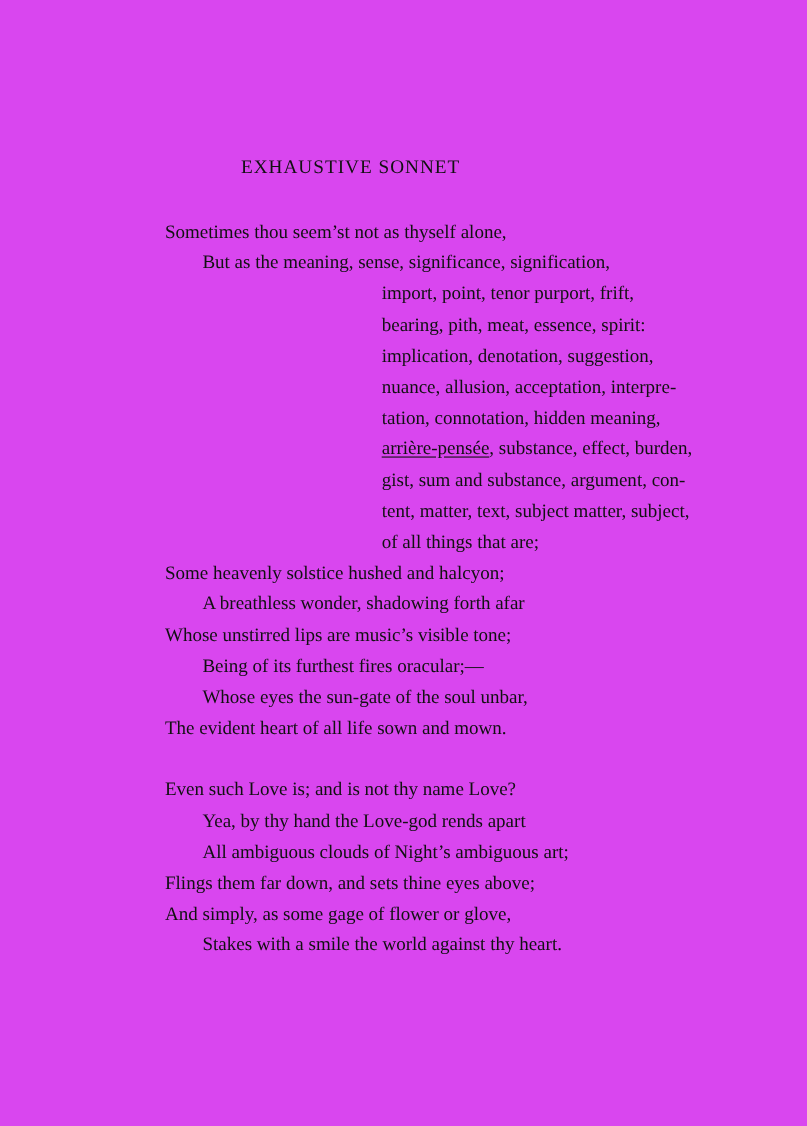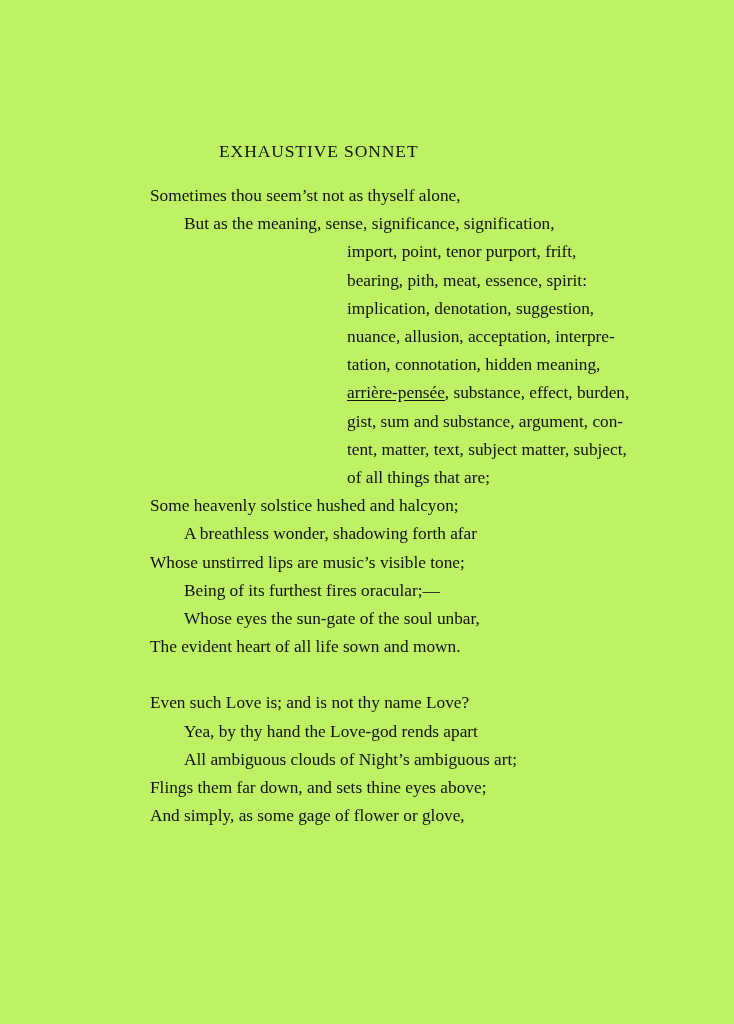--- a/index.html
+++ b/index.html
@@ -11,36 +11,36 @@
     width: 734px;
     height: 1024px;
     position: relative;
     font-family: "Liberation Serif", "DejaVu Serif", serif;
     color: #111111;
     overflow: hidden;
   }
   .page {
     position: absolute;
     inset: 0;
-    background: #bef264;
+    background: #d946ef;
   }
   .poem-title {
     position: absolute;
     left: 219px;
     top: 141px;
     font-size: 17.5px;
     letter-spacing: 0.9px;
     font-variant: small-caps;
     text-transform: uppercase;
     white-space: nowrap;
   }
   .poem-body {
     position: absolute;
     left: 150px;
-    top: 182px;
+    top: 197px;
     width: 560px;
     font-size: 17.3px;
     line-height: 28.2px;
   }
   .stanza {
     margin: 0 0 28px 0;
   }
   .line {
     white-space: pre;
   }
@@ -77,15 +77,16 @@
         <div class="line ind-1">Being of its furthest fires oracular;—</div>
         <div class="line ind-1">Whose eyes the sun-gate of the soul unbar,</div>
         <div class="line ind-0">The evident heart of all life sown and mown.</div>
       </div>
       <div class="stanza">
         <div class="line ind-0">Even such Love is; and is not thy name Love?</div>
         <div class="line ind-1">Yea, by thy hand the Love-god rends apart</div>
         <div class="line ind-1">All ambiguous clouds of Night’s ambiguous art;</div>
         <div class="line ind-0">Flings them far down, and sets thine eyes above;</div>
         <div class="line ind-0">And simply, as some gage of flower or glove,</div>
+        <div class="line ind-1">Stakes with a smile the world against thy heart.</div>
       </div>
     </div>
 </div>
 
 </body></html>

